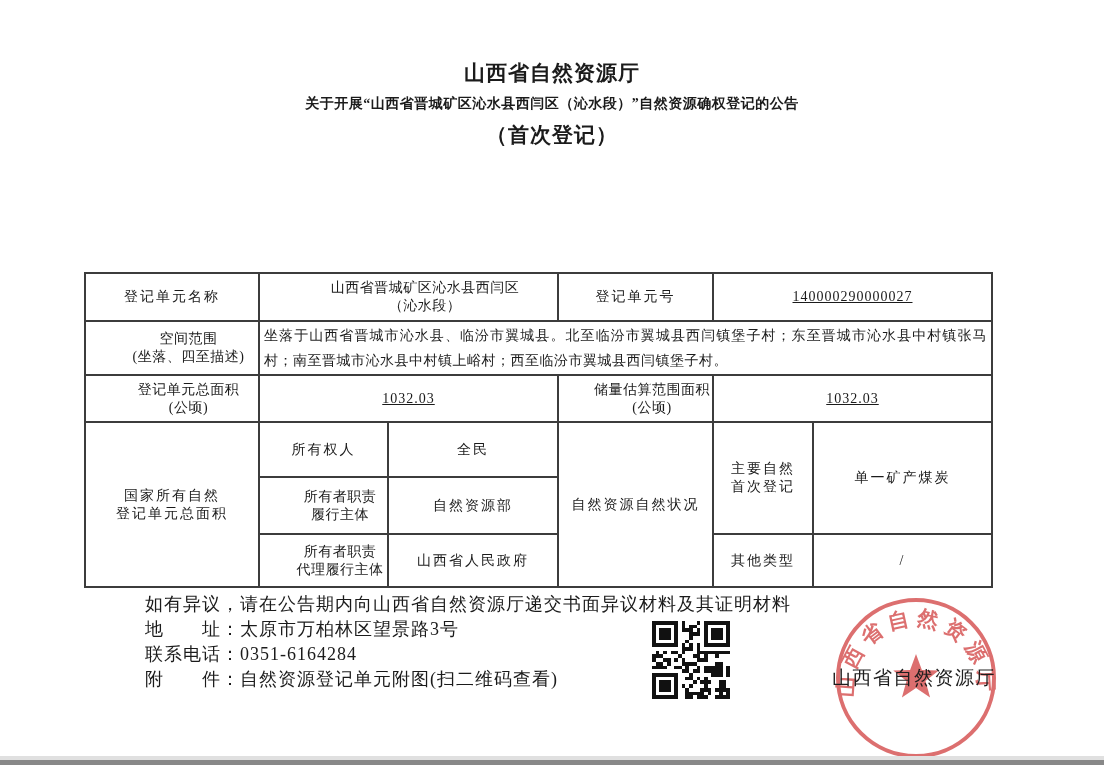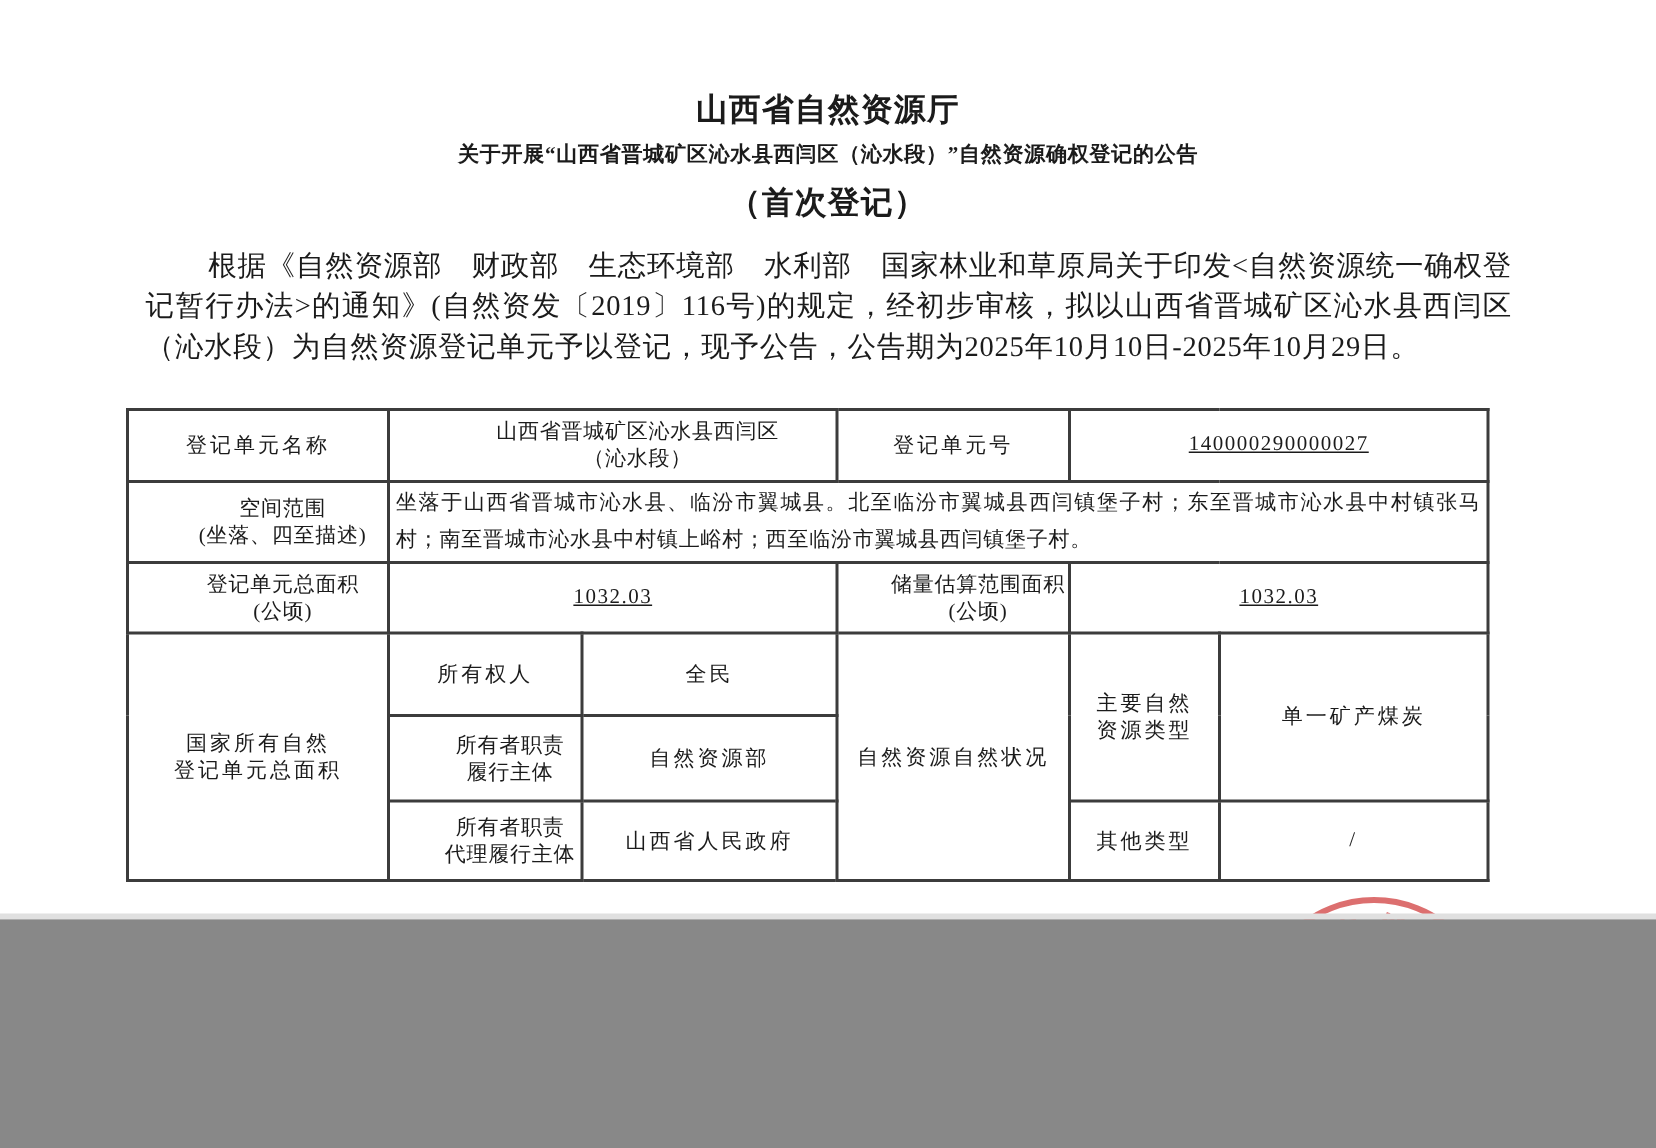--- a/index.html
+++ b/index.html
@@ -1,19 +1,19 @@
 <!DOCTYPE html>
 <html><head>
 <meta charset="utf-8">
 <style>
   * { margin:0; padding:0; box-sizing:border-box; }
   html,body { background:#888; }
   .page {
     position:relative;
-    width:1104px; height:613px;
+    width:1104px; height:760px;
     margin:0 auto;
     background:#ffffff;
     font-family:"Liberation Serif","DejaVu Serif",serif;
     color:#1b1b1b;
     overflow:hidden;
   }
   
   .title-block { position:absolute; left:0; top:58px; width:1104px; text-align:center; }
   .org-title   { font-size:21px; font-weight:bold; line-height:30px; letter-spacing:1px; }
   .notice-title{ font-size:14px; font-weight:bold; line-height:32px; letter-spacing:0.5px; }
@@ -75,21 +75,20 @@
 <body>
 
 <div class="page">
 
   <div class="title-block">
     <div class="org-title">山西省自然资源厅</div>
     <div class="notice-title">关于开展“山西省晋城矿区沁水县西闫区（沁水段）”自然资源确权登记的公告</div>
     <div class="notice-sub">（首次登记）</div>
   </div>
 
-  <div class="intro">根据《自然资源部　财政部　生态环境部　水利部　国家林业和草原局关于印发&lt;自然资源统一确权登记暂行办法&gt;的通知》(自然资发〔2019〕116号)的规定，经初步审核，拟以山西省晋城矿区沁水县西闫区（沁水段）为自然资源登记单元予以登记，现予公告，公告期为2025年10月10日-2025年10月29日。</div>
 
   <table class="reg-table">
     <colgroup>
       <col style="width:174px">
         <col style="width:129px">
         <col style="width:170px">
       <col style="width:155px">
         <col style="width:100px">
         <col style="width:179px">
     </colgroup>
@@ -114,38 +113,44 @@
 (公顷)</td>
       <td colspan="2" class="num">1032.03</td>
     </tr>
     <tr style="height:55px">
       <td rowspan="3">国家所有自然
 登记单元总面积</td>
       <td>所有权人</td>
       <td>全民</td>
       <td rowspan="3">自然资源自然状况</td>
       <td rowspan="2">主要自然
-资源类型</td>
+首次登记</td>
       <td rowspan="2">单一矿产煤炭</td>
     </tr>
     <tr style="height:57px">
       <td class="tight">所有者职责
 履行主体</td>
       <td>自然资源部</td>
     </tr>
     <tr style="height:53px">
       <td class="tight">所有者职责
 代理履行主体</td>
       <td>山西省人民政府</td>
       <td>其他类型</td>
       <td>/</td>
     </tr>
   </tbody>
     </table>
 
+  <div class="footer-block">
+    <div class="footer-line">如有异议，请在公告期内向山西省自然资源厅递交书面异议材料及其证明材料</div>
+    <div class="footer-line"><span>地　　址：</span><span>太原市万柏林区望景路3号</span></div>
+    <div class="footer-line"><span>联系电话：</span><span>0351-6164284</span></div>
+    <div class="footer-line"><span>附　　件：</span><span>自然资源登记单元附图(扫二维码查看)</span></div>
+  </div>
 
   <div class="qr">
     <svg id="qr-svg" viewBox="0 0 21 21" xmlns="http://www.w3.org/2000/svg">
         <rect x="0" y="0" width="1" height="1" fill="#111"></rect>
         <rect x="1" y="0" width="1" height="1" fill="#111"></rect>
         <rect x="2" y="0" width="1" height="1" fill="#111"></rect>
         <rect x="3" y="0" width="1" height="1" fill="#111"></rect>
         <rect x="4" y="0" width="1" height="1" fill="#111"></rect>
         <rect x="5" y="0" width="1" height="1" fill="#111"></rect>
         <rect x="6" y="0" width="1" height="1" fill="#111"></rect>
@@ -381,17 +386,16 @@
         <path id="seal-arc" d="M 25 112 A 63 63 0 1 1 147 112" fill="none"></path>
       </defs>
       <text class="seal-ring-text">
         <textPath href="#seal-arc" startOffset="50%" text-anchor="middle">山西省自然资源厅</textPath>
       </text>
     </svg>
   </div>
 
   <div class="signature">
     <div>山西省自然资源厅</div>
-    <div>2025年10月10日</div>
   </div>
 
   <div class="page-bottom-edge"></div>
 </div>
 
 </body></html>

